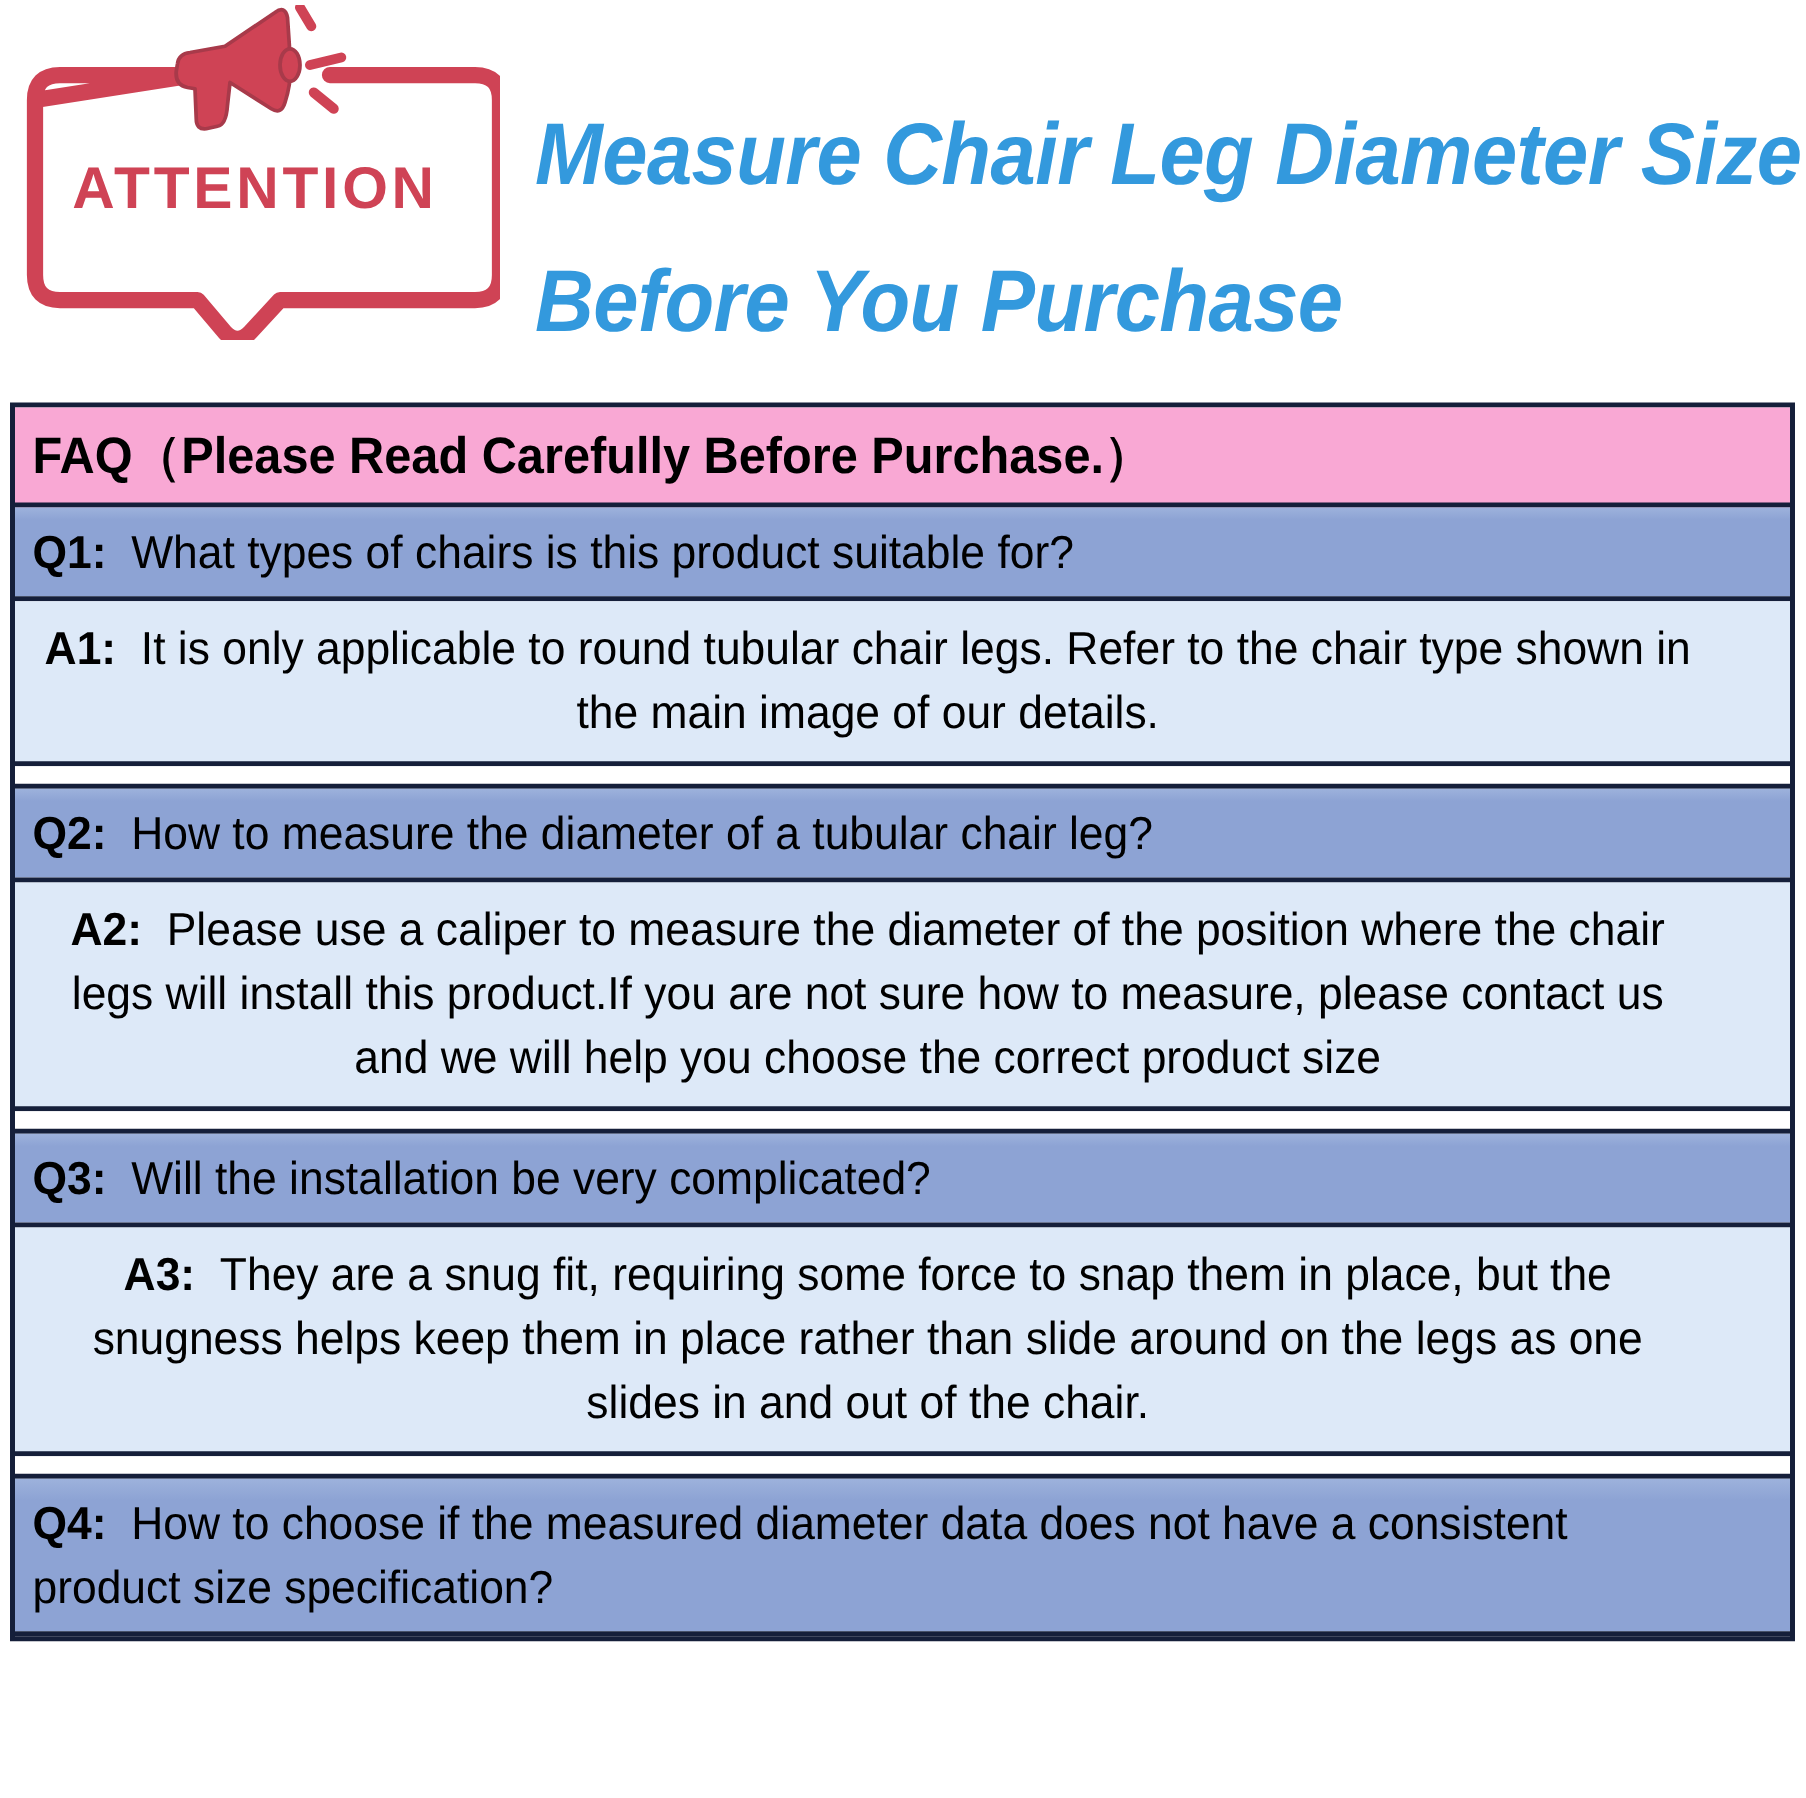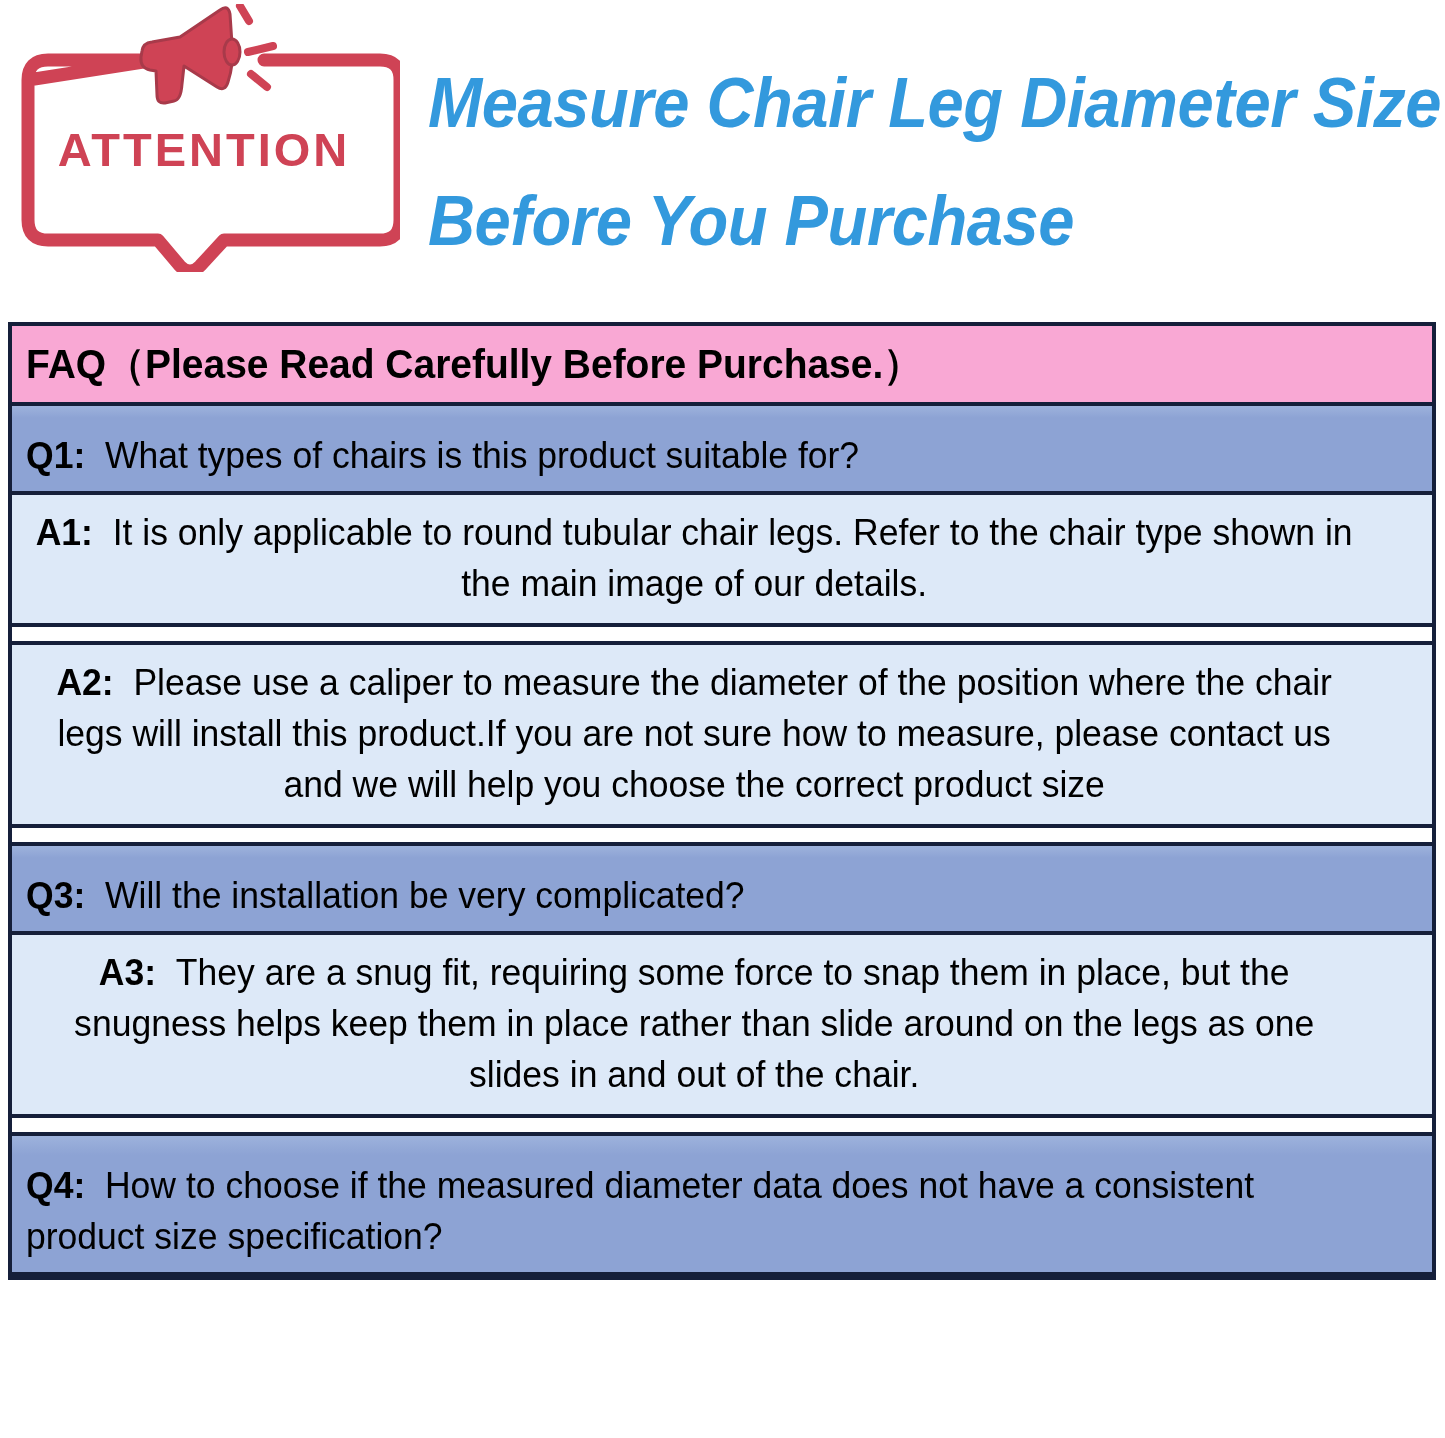--- a/index.html
+++ b/index.html
@@ -71,21 +71,21 @@
     left: 136px;
     top: 4px;
     width: 145px;
     height: 108px;
   }
 
   
   #main-title {
     position: absolute;
     left: 428px;
-    top: 44px;
+    top: 64px;
     width: 1010px;
   }
   .title-line {
     color: #3399dd;
     font-family: "Liberation Sans Narrow", "Liberation Sans", sans-serif;
     font-weight: bold;
     font-style: italic;
     font-size: 70px;
     line-height: 118px;
     white-space: nowrap;
@@ -112,21 +112,21 @@
     align-items: center;
   }
   .row-header {
     background: #f9a8d4;
     height: 80px;
     border-bottom: 4px solid #151f3a;
   }
   .row-q {
     background: linear-gradient(180deg, #9db2dc 0%, #8da3d4 14%, #8da3d4 100%);
     border-bottom: 4px solid #151f3a;
-    padding-top: 24px;
+    padding-top: 10px;
     padding-bottom: 10px;
   }
   .row-a {
     background: #dde9f8;
     padding-top: 12px;
     padding-bottom: 14px;
     text-align: center;
   }
   .row-a.with-rule {
     border-bottom: 4px solid #151f3a;
@@ -234,20 +234,25 @@
       <span class="tag">Q1:</span><span>What types of chairs is this product suitable for?</span>
     </div>
   </div>
   <div class="faq-row row-a with-rule">
     <div class="qa-text">
       <span class="tag">A1:</span><span>It is only applicable to round tubular chair legs. Refer to the chair type shown in the main image of our details.</span>
     </div>
   </div>
   <div class="faq-row row-gap"></div>
 
+  <div class="faq-row row-q">
+    <div class="qa-text">
+      <span class="tag">Q2:</span><span>How to measure the diameter of a tubular chair leg?</span>
+    </div>
+  </div>
   <div class="faq-row row-a with-rule">
     <div class="qa-text">
       <span class="tag">A2:</span><span>Please use a caliper to measure the diameter of the position where the chair legs will install this product.If you are not sure how to measure, please contact us and we will help you choose the correct product size</span>
     </div>
   </div>
   <div class="faq-row row-gap"></div>
 
   <div class="faq-row row-q">
     <div class="qa-text">
       <span class="tag">Q3:</span><span>Will the installation be very complicated?</span>

